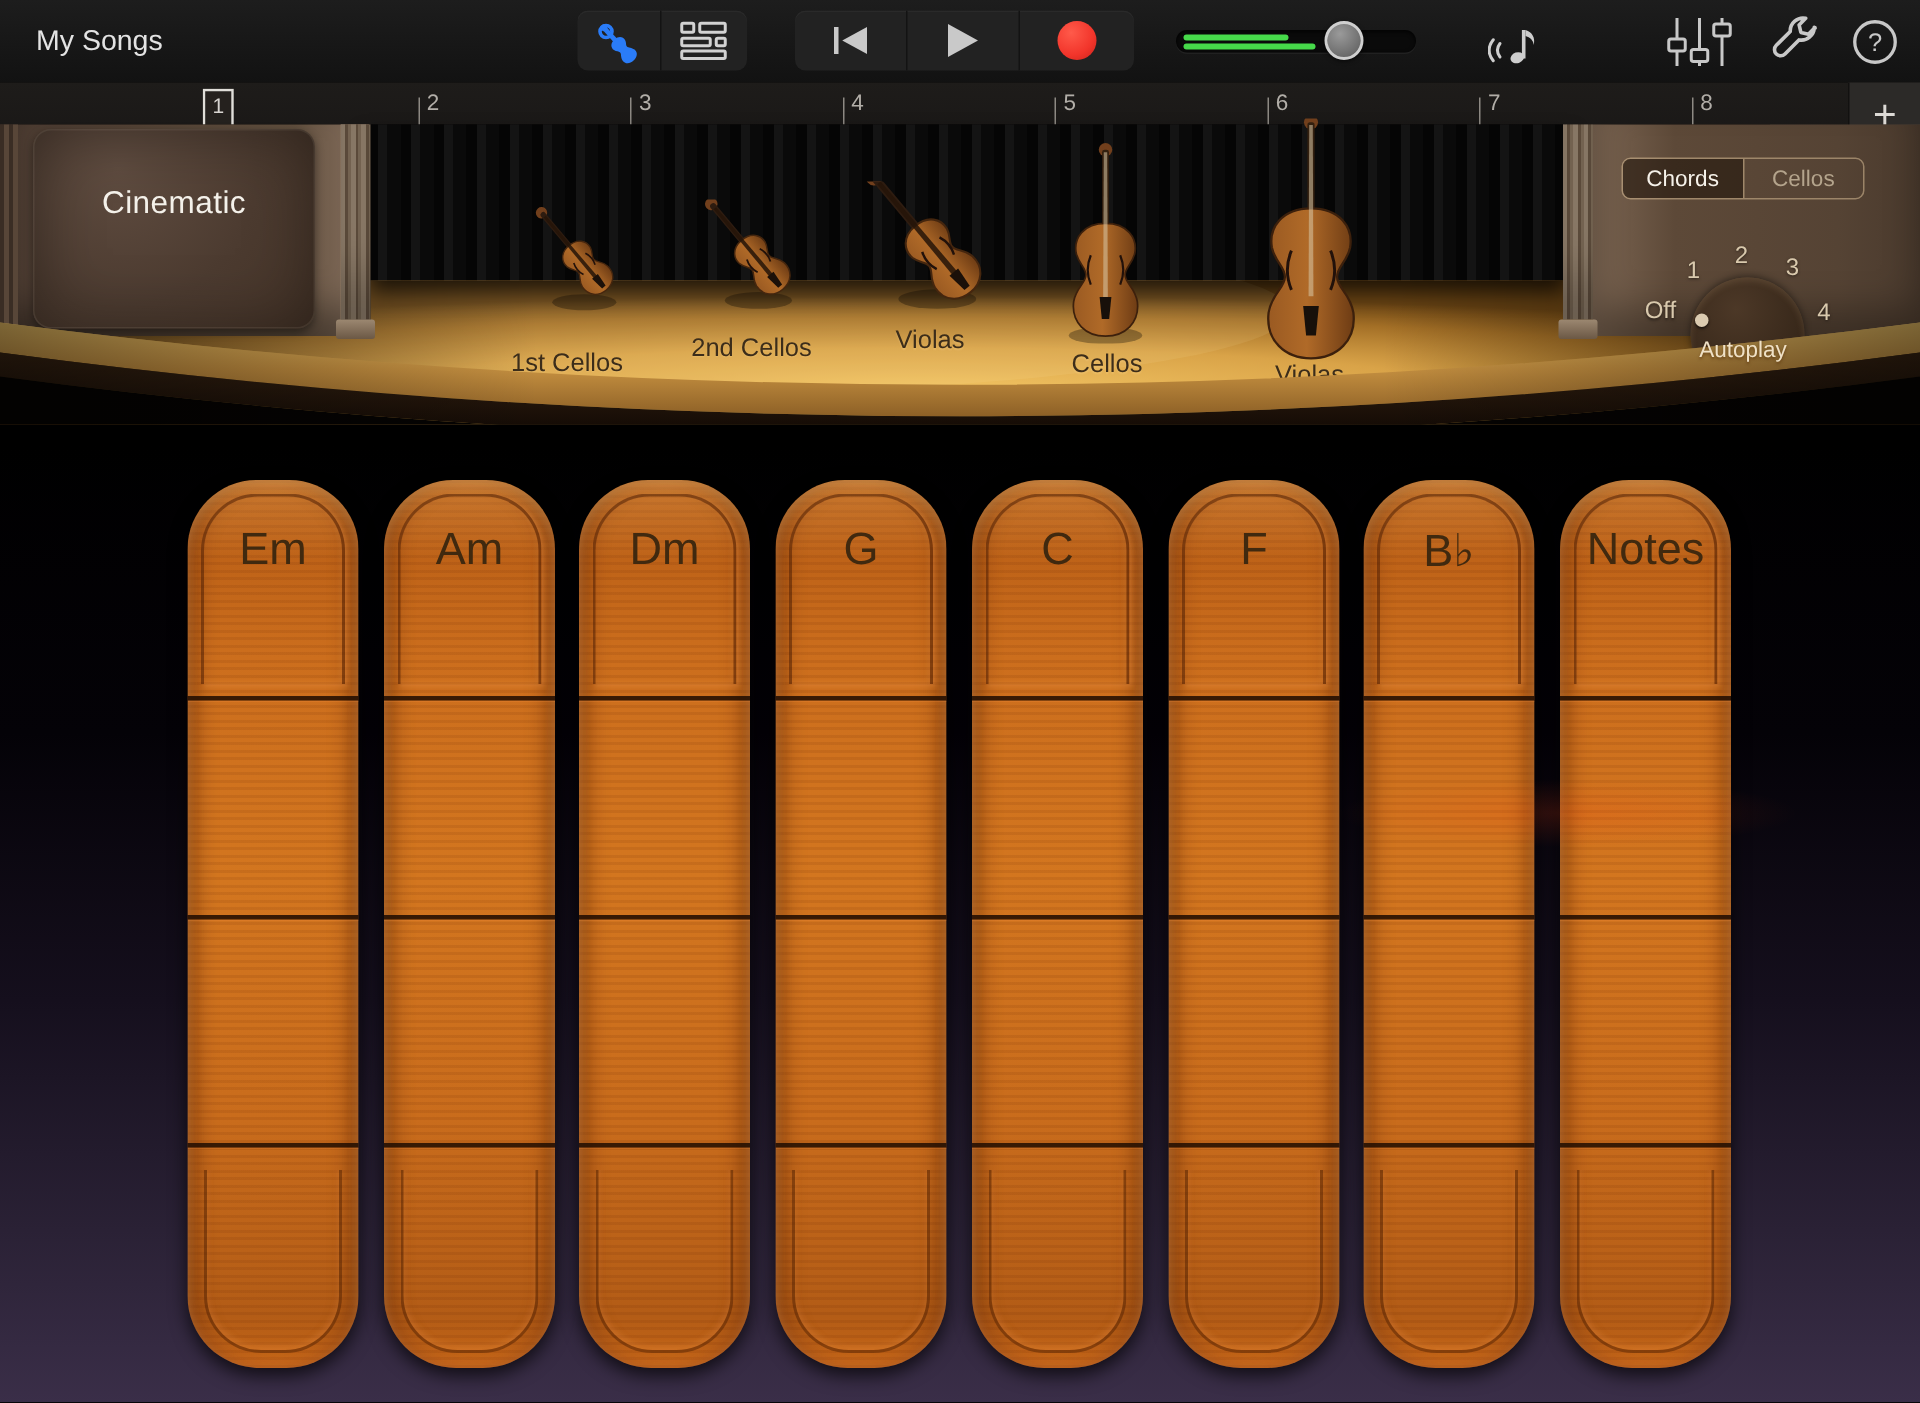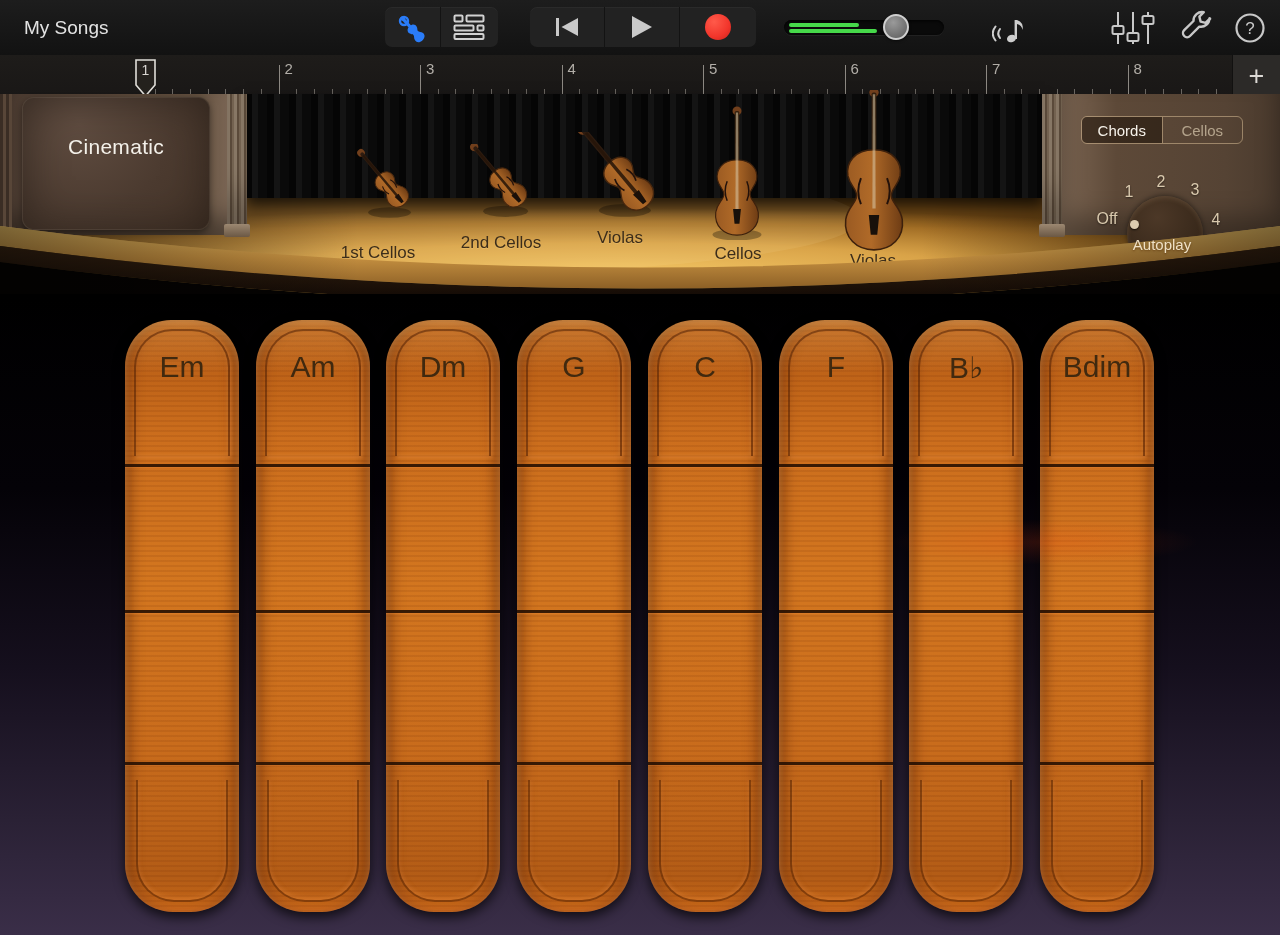--- a/index.html
+++ b/index.html
@@ -42,21 +42,21 @@
   .tick.bar { height:31px; background:#8d8983; }
   .bar-num { position:absolute; top:5px; font-size:15px; color:#b2aea8; }
   .playhead { position:absolute; left:135px; top:4px; width:22px; height:38px; }
   .playhead .ph-num { position:absolute; left:0; top:3px; width:21px; text-align:center;
     font-size:14px; color:#d8d5d1; }
   .add-track { position:absolute; right:0; top:0; width:48px; height:42px; background:#2c2a28;
     border:none; border-left:1px solid #121110; color:#dcd9d5; font-size:27px; font-weight:300;
     font-family:inherit; cursor:default; }
 
   
-  .stage { position:absolute; left:0; top:94px; width:1180px; height:200px; background:#050302; }
+  .stage { position:absolute; left:0; top:83px; width:1180px; height:200px; background:#050302; }
   .floor-svg, .apron-svg { position:absolute; left:0; top:0; }
   .curtain { position:absolute; left:245px; top:0; width:800px; height:104px;
     background:repeating-linear-gradient(90deg,#050505 0 7px,#141414 7px 13px,#0a0a0a 13px 22px);
     box-shadow:0 8px 14px rgba(0,0,0,.75); }
   .wall { position:absolute; top:0; height:141px; }
   .left-wall { left:0; width:246px;
     background:linear-gradient(90deg,#4a3a30,#62503f 80%,#8a7361);
     box-shadow:inset 0 -18px 24px rgba(0,0,0,.35); }
   .right-wall { left:1062px; width:218px;
     background:linear-gradient(90deg,#7b6552,#5d4938 25%,#554334 75%,#4a3a2d);
@@ -522,18 +522,18 @@
           <div class="strip-seg divided" style="top:144px;height:146px"></div>
           <div class="strip-seg divided" style="top:290px;height:152px"></div>
           <div class="strip-seg divided" style="top:442px;height:150px"></div>
           <div class="chord-label">B♭</div>
         </div>
         <div class="strip" style="left:1040px">
       <div class="strip-seg" style="top:0px;height:144px"></div>
           <div class="strip-seg divided" style="top:144px;height:146px"></div>
           <div class="strip-seg divided" style="top:290px;height:152px"></div>
           <div class="strip-seg divided" style="top:442px;height:150px"></div>
-          <div class="chord-label">Bdim</div>
+          <div class="chord-label">Notes</div>
         </div>
       </div>
     <div class="red-glow"></div>
   </div>
 </div>
 
 </body></html>

